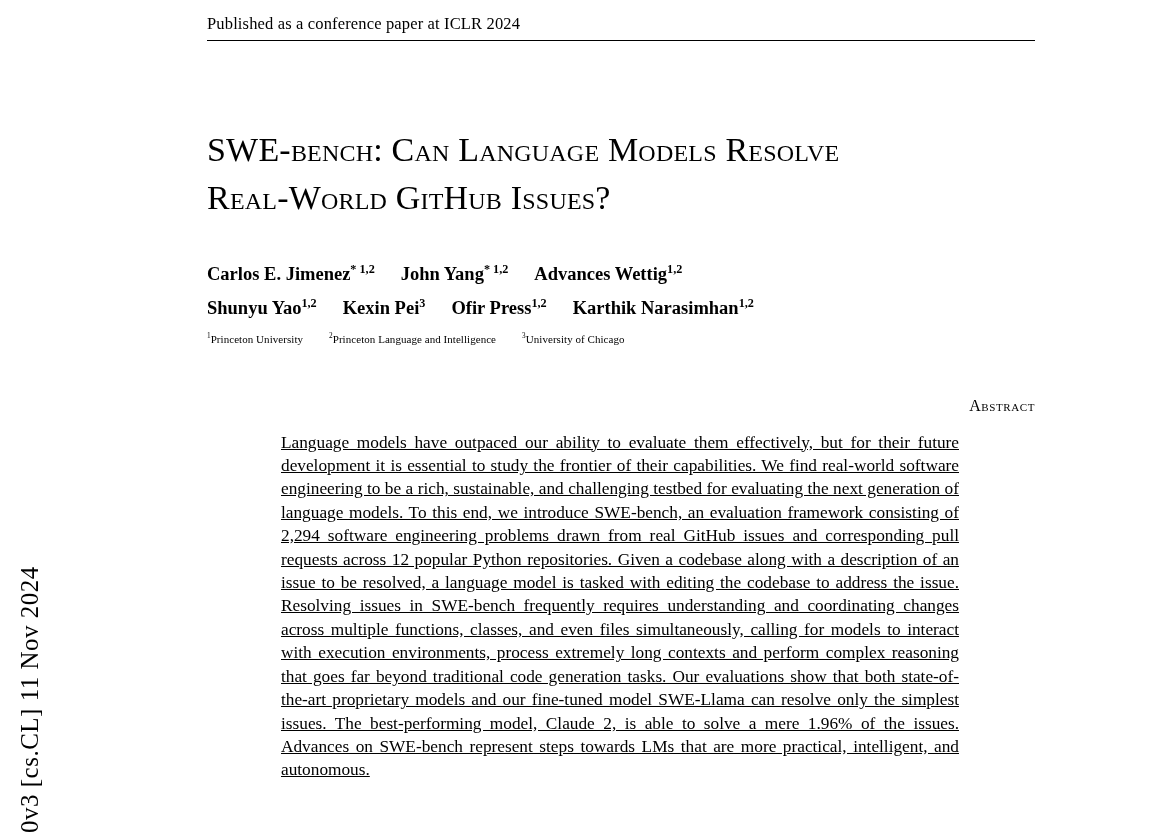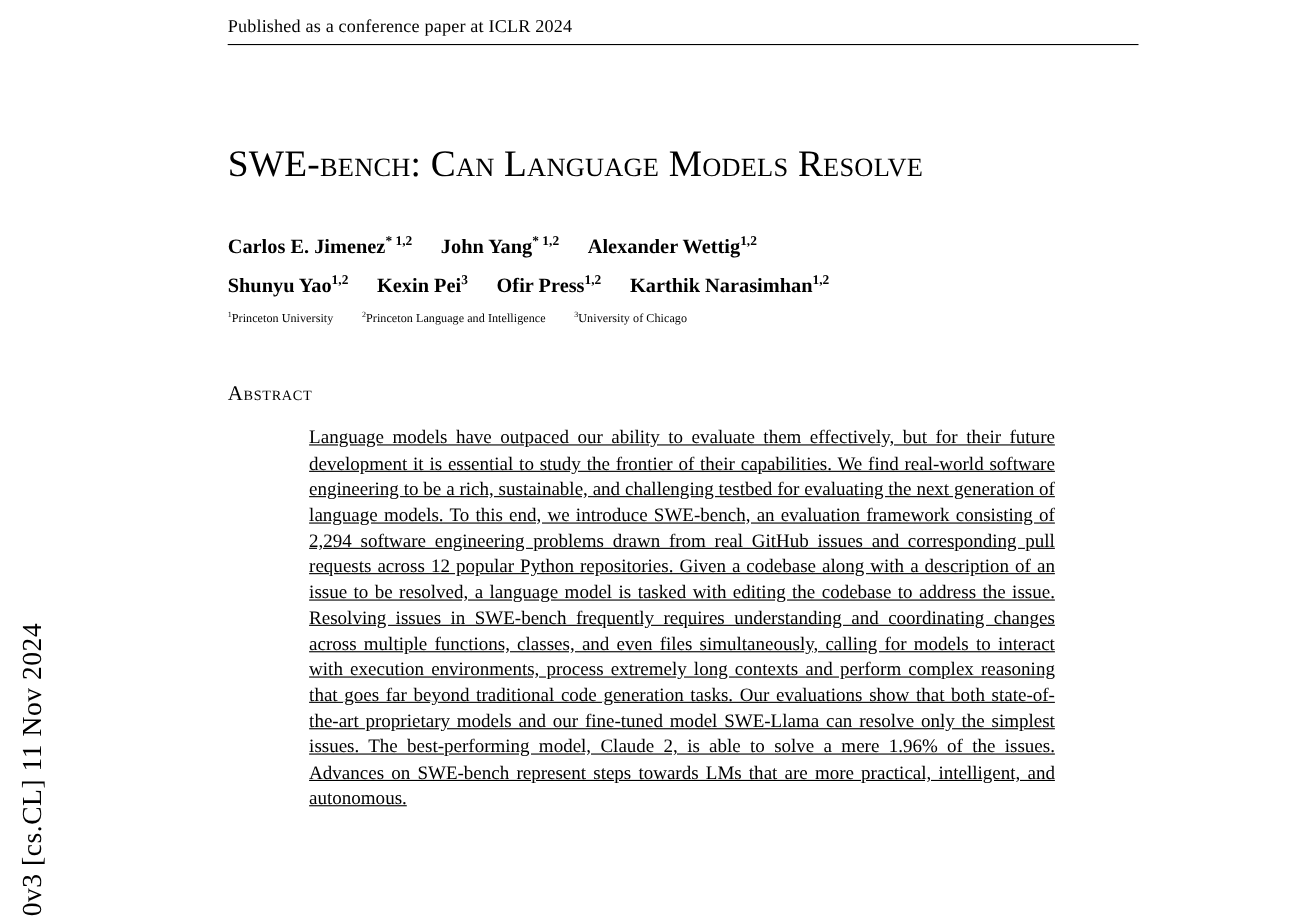--- a/index.html
+++ b/index.html
@@ -95,22 +95,22 @@
   .affil {
     margin-right: 26px;
     white-space: nowrap;
   }
   .affiliations sup {
     font-weight: normal;
   }
 
   .abstract-heading {
     margin-top: 52px;
-    text-align: left;
-    font-size: 19px;
+    text-align: right;
+    font-size: 16px;
     font-variant: small-caps;
     letter-spacing: 0.6px;
     width: 828px;
   }
 
   .abstract-body {
     margin-top: 16px;
     margin-left: 74px;
     width: 678px;
     font-size: 17.3px;
@@ -126,25 +126,26 @@
 
 <div class="arxiv-stamp">0v3  [cs.CL]  11 Nov 2024</div>
 
 <div class="page">
 
   <div class="running-head">Published as a conference paper at ICLR 2024</div>
   <div class="head-rule"></div>
 
   <div class="title">
     <div>SWE-bench:   Can Language Models Resolve</div>
+    <div>Real-World GitHub Issues?</div>
   </div>
 
   <div class="authors">
     <div class="author-row">
-      <span class="author"><span>Carlos E. Jimenez</span><sup>* 1,2</sup></span><span class="author"><span>John Yang</span><sup>* 1,2</sup></span><span class="author"><span>Alexander Wettig</span><sup>1,2</sup></span>
+      <span class="author"><span>Carlos E. Jimenez</span><sup>* 1,2</sup></span><span class="author"><span>John Yang</span><sup>* 1,2</sup></span><span class="author"><span>Advances Wettig</span><sup>1,2</sup></span>
     </div>
     <div class="author-row">
       <span class="author"><span>Shunyu Yao</span><sup>1,2</sup></span><span class="author"><span>Kexin Pei</span><sup>3</sup></span><span class="author"><span>Ofir Press</span><sup>1,2</sup></span><span class="author"><span>Karthik Narasimhan</span><sup>1,2</sup></span>
     </div>
     <div class="affiliations">
       <span class="affil"><sup>1</sup><span>Princeton University</span></span><span class="affil"><sup>2</sup><span>Princeton Language and Intelligence</span></span><span class="affil"><sup>3</sup><span>University of Chicago</span></span>
     </div>
   </div>
 
   <div class="abstract-heading">Abstract</div>

